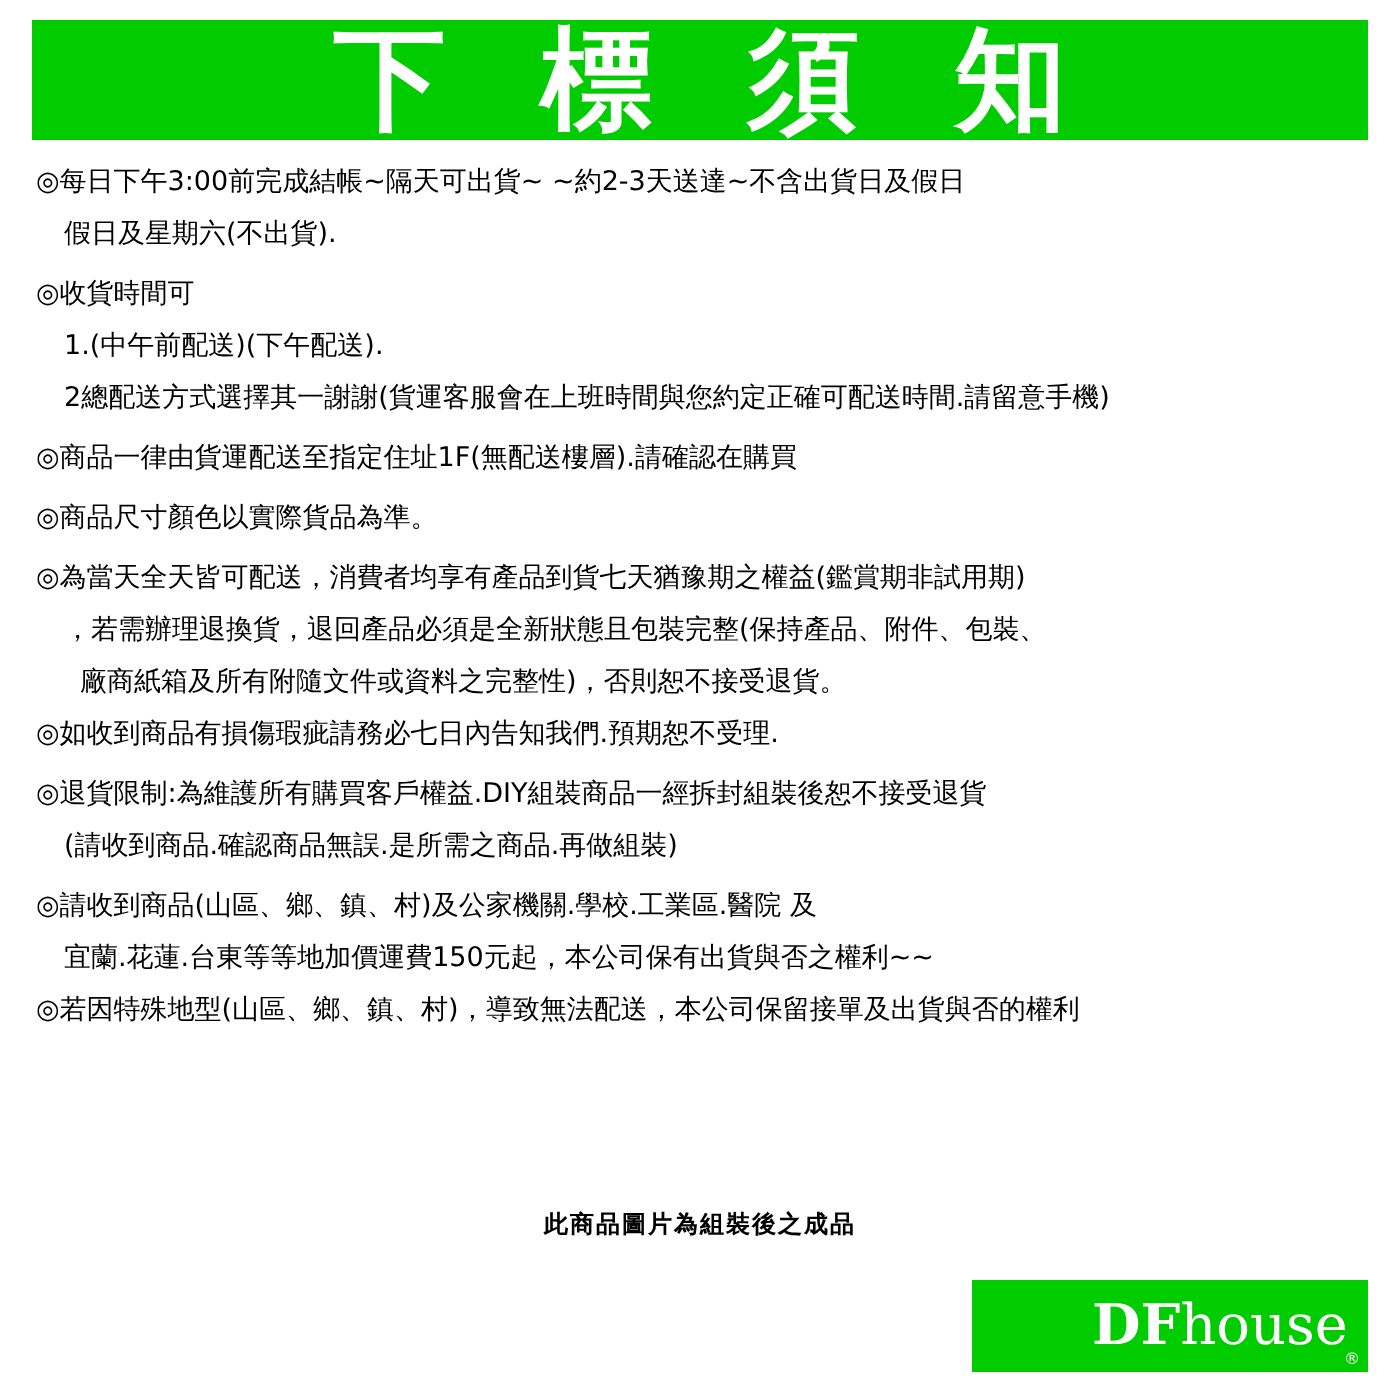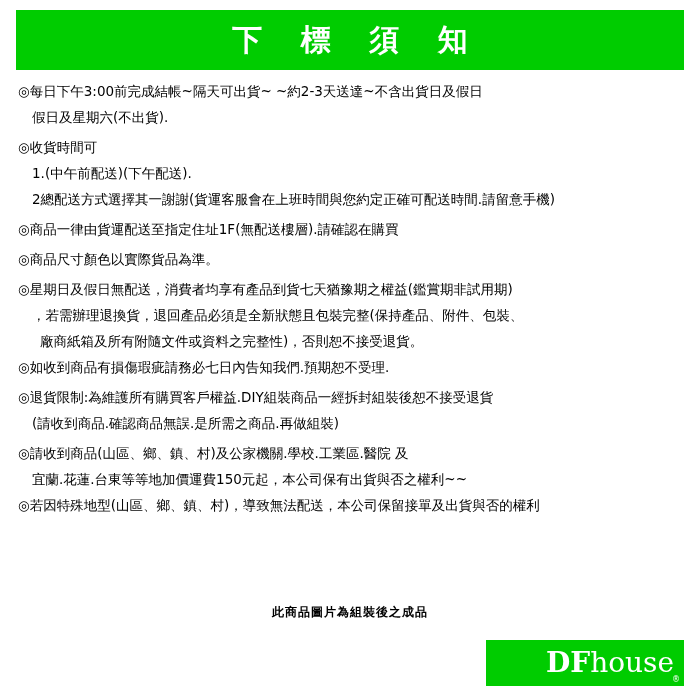--- a/index.html
+++ b/index.html
@@ -26,21 +26,21 @@
     top: 10px;
     width: 668px;
     height: 60px;
     background: #00cc00;
     display: flex;
     align-items: center;
     justify-content: center;
   }
   .banner-title {
     color: #ffffff;
-    font-size: 30px;
+    font-size: 56px;
     font-weight: bold;
     letter-spacing: 14px;
     text-indent: 14px;
     font-family: "DejaVu Serif", "Liberation Serif", serif;
     line-height: 1;
     white-space: nowrap;
   }
   
   .content {
     position: absolute;
@@ -119,21 +119,21 @@
     <div class="line indent1">假日及星期六(不出貨).</div>
     <div class="spacer-sm"></div>
     <div class="line">◎收貨時間可</div>
     <div class="line indent1">1.(中午前配送)(下午配送).</div>
     <div class="line indent1">2總配送方式選擇其一謝謝(貨運客服會在上班時間與您約定正確可配送時間.請留意手機)</div>
     <div class="spacer-sm"></div>
     <div class="line">◎商品一律由貨運配送至指定住址1F(無配送樓層).請確認在購買</div>
     <div class="spacer-sm"></div>
     <div class="line">◎商品尺寸顏色以實際貨品為準。</div>
     <div class="spacer-sm"></div>
-    <div class="line">◎星期日及假日無配送，消費者均享有產品到貨七天猶豫期之權益(鑑賞期非試用期)</div>
+    <div class="line">◎為當天全天皆可配送，消費者均享有產品到貨七天猶豫期之權益(鑑賞期非試用期)</div>
     <div class="line indent1">，若需辦理退換貨，退回產品必須是全新狀態且包裝完整(保持產品、附件、包裝、</div>
     <div class="line indent2">廠商紙箱及所有附隨文件或資料之完整性)，否則恕不接受退貨。</div>
     <div class="line">◎如收到商品有損傷瑕疵請務必七日內告知我們.預期恕不受理.</div>
     <div class="spacer-sm"></div>
     <div class="line">◎退貨限制:為維護所有購買客戶權益.DIY組裝商品一經拆封組裝後恕不接受退貨</div>
     <div class="line indent1">(請收到商品.確認商品無誤.是所需之商品.再做組裝)</div>
     <div class="spacer-sm"></div>
     <div class="line">◎請收到商品(山區、鄉、鎮、村)及公家機關.學校.工業區.醫院 及</div>
     <div class="line indent1">宜蘭.花蓮.台東等等地加價運費150元起，本公司保有出貨與否之權利~~</div>
     <div class="line">◎若因特殊地型(山區、鄉、鎮、村)，導致無法配送，本公司保留接單及出貨與否的權利</div>

